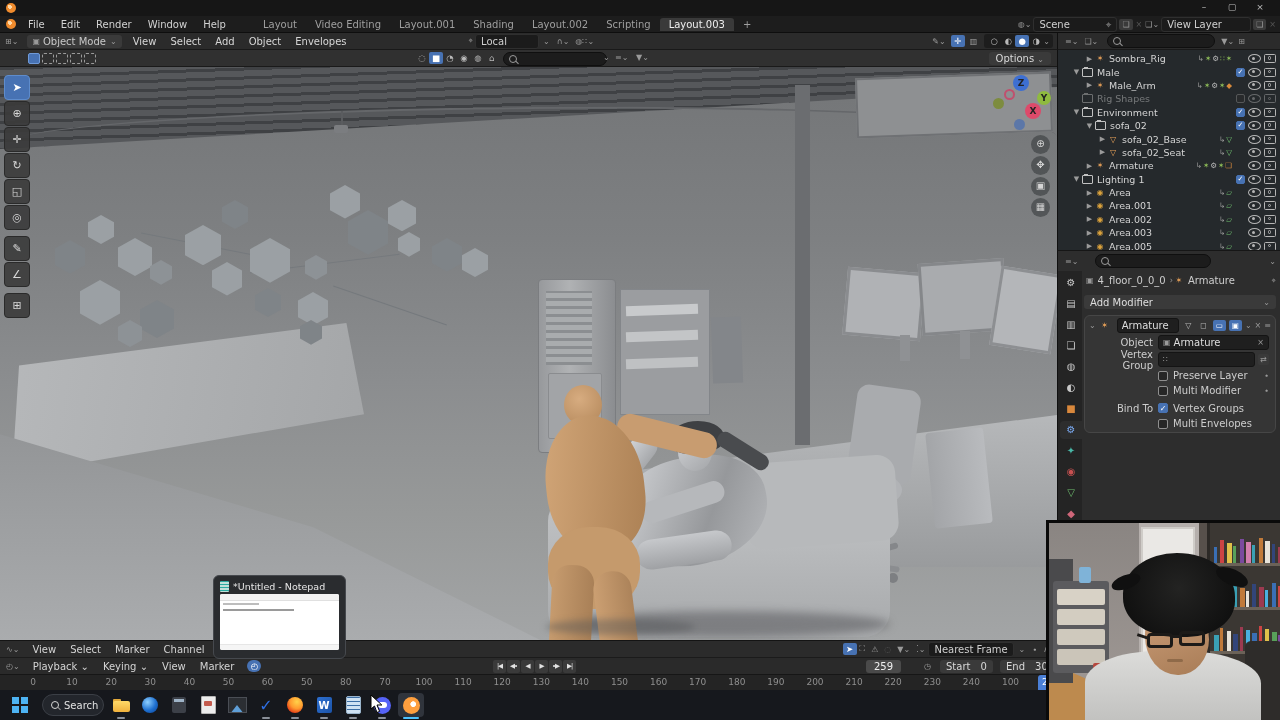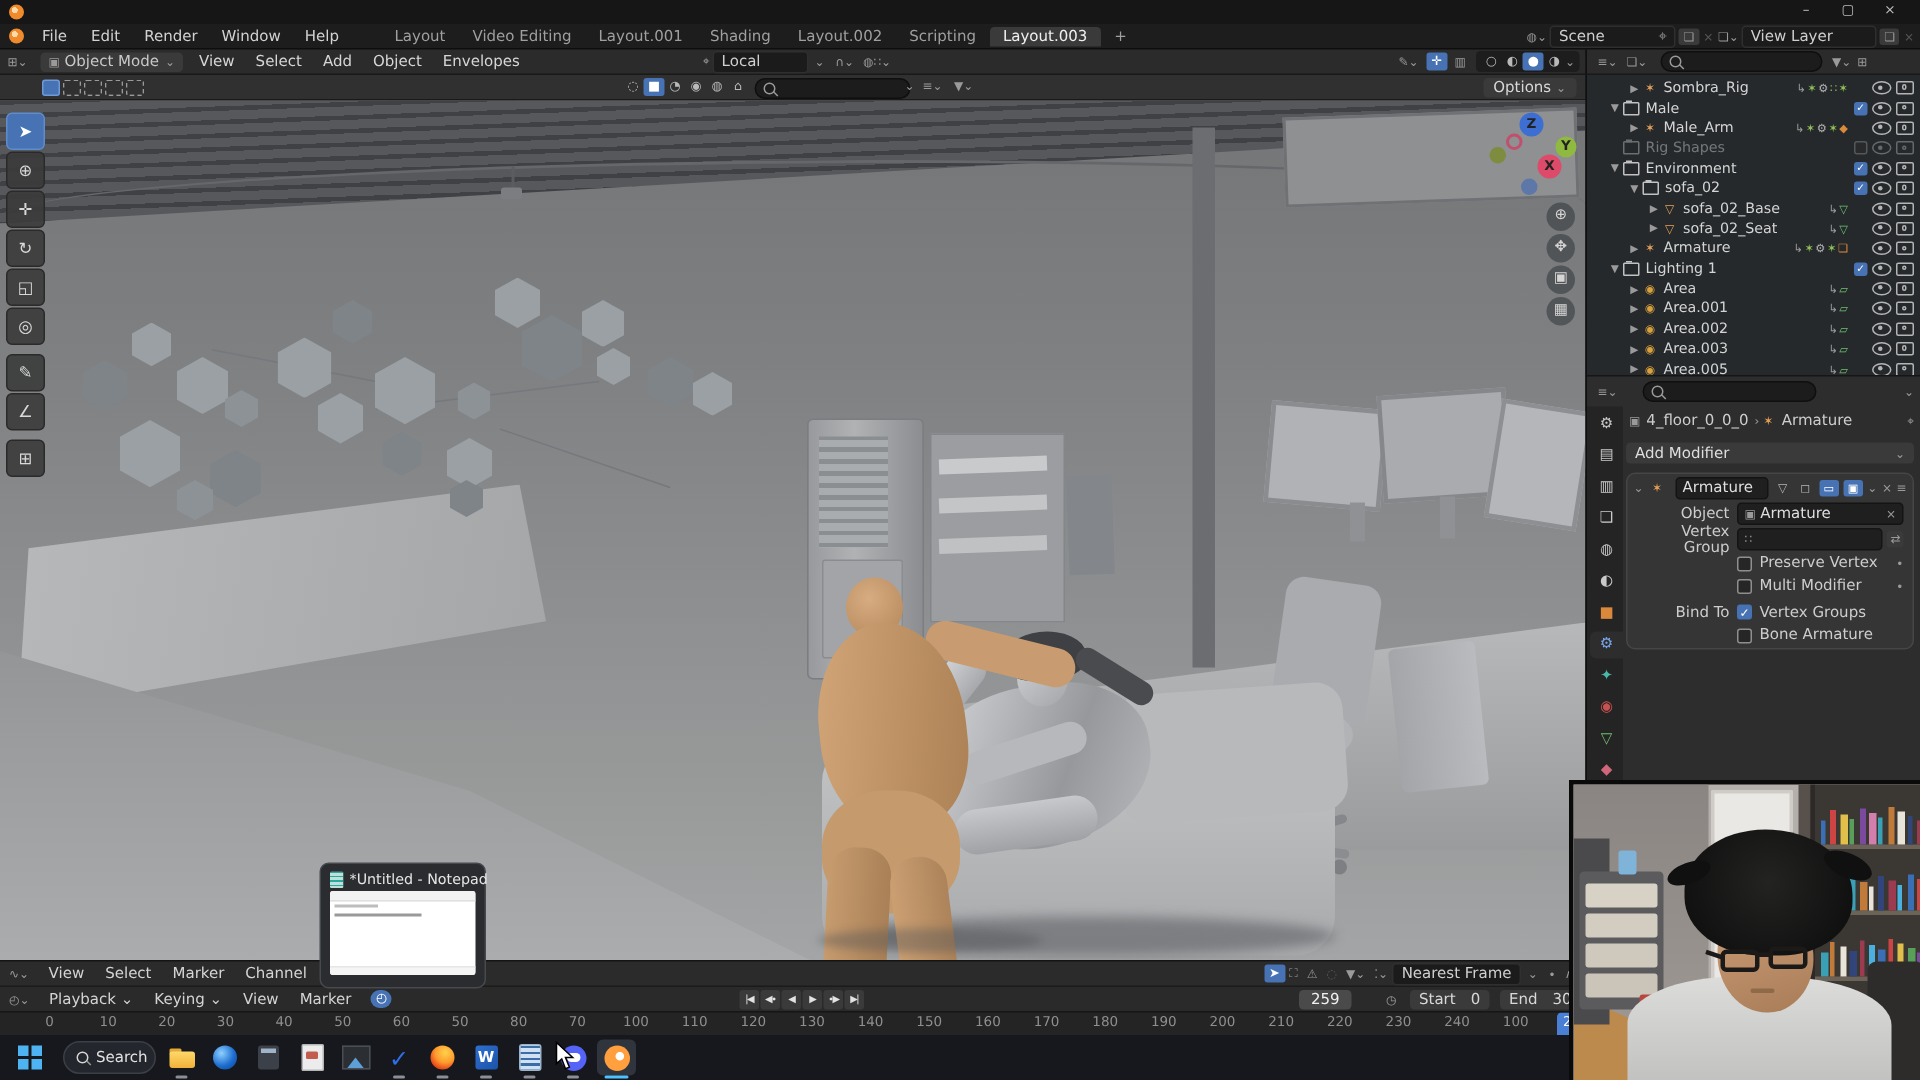--- a/index.html
+++ b/index.html
@@ -530,36 +530,36 @@
     </div>
     <div class="fx" style="height:17px;padding:0 6px">
       <span class="plabel" style="width:62px;text-align:right;margin-right:5px">Vertex Group</span>
       <span class="pfield" style="flex:1">
           <span class="mini">∷</span>
         </span>
       <span class="mini" style="background:#3a3a3a;border-radius:2px;padding:1px 2px;margin-left:3px">⇄</span>
     </div>
     <div class="fx" style="height:15px;padding:0 6px 0 73px;gap:5px">
       <span class="cb2"></span>
-      <span class="plabel">Preserve Vertex</span>
+      <span class="plabel">Preserve Layer</span>
       <span class="mini" style="margin-left:auto">∙</span>
     </div>
     <div class="fx" style="height:15px;padding:0 6px 0 73px;gap:5px">
       <span class="cb2"></span>
       <span class="plabel">Multi Modifier</span>
       <span class="mini" style="margin-left:auto">∙</span>
     </div>
     <div class="fx" style="height:16px;padding:2px 6px 0 6px;gap:5px">
       <span class="plabel" style="width:62px;text-align:right">Bind To</span>
       <span class="cb2 on">✓</span>
       <span class="plabel">Vertex Groups</span>
     </div>
     <div class="fx" style="height:15px;padding:0 6px 0 73px;gap:5px">
       <span class="cb2"></span>
-      <span class="plabel">Bone Armature</span>
+      <span class="plabel">Multi Envelopes</span>
     </div>
   </div>
 </div>
 
 <div id="dope" class="r">
   <span class="mini" style="padding:0 6px">∿⌄</span>
   <span id="dope-menus" class="fx">
       <span class="menu">View</span>
       <span class="menu">Select</span>
       <span class="menu">Marker</span>
@@ -631,21 +631,21 @@
     <span class="tick" style="left: 775.9px;">190</span>
     <span class="tick" style="left: 815px;">200</span>
     <span class="tick" style="left: 854.1px;">210</span>
     <span class="tick" style="left: 893.2px;">220</span>
     <span class="tick" style="left: 932.3px;">230</span>
     <span class="tick" style="left: 971.4px;">240</span>
     <span class="tick" style="left: 1010.5px;">100</span>
   </div>
 
 <div id="previews" class="r">
-  <div class="pvcard" style="width:111px">
+  <div class="pvcard" style="width:133px">
     <div class="pvtitle">
         <span class="npico"></span>
         <span>*Untitled - Notepad</span>
       </div>
     <div class="pvthumb" style="background:#ffffff">
       <span style="position:absolute;left:0;top:0;width:100%;height:6px;background:#f2f2f2;border-bottom:1px solid #e0e0e0"></span>
       <span style="position:absolute;left:3px;top:9px;width:30%;height:2px;background:#bdbdbd"></span>
       <span style="position:absolute;left:3px;top:15px;width:60%;height:2px;background:#9a9a9a"></span>
       <span style="position:absolute;left:0;bottom:0;width:100%;height:5px;background:#f5f5f5;border-top:1px solid #e6e6e6"></span>
     </div>

